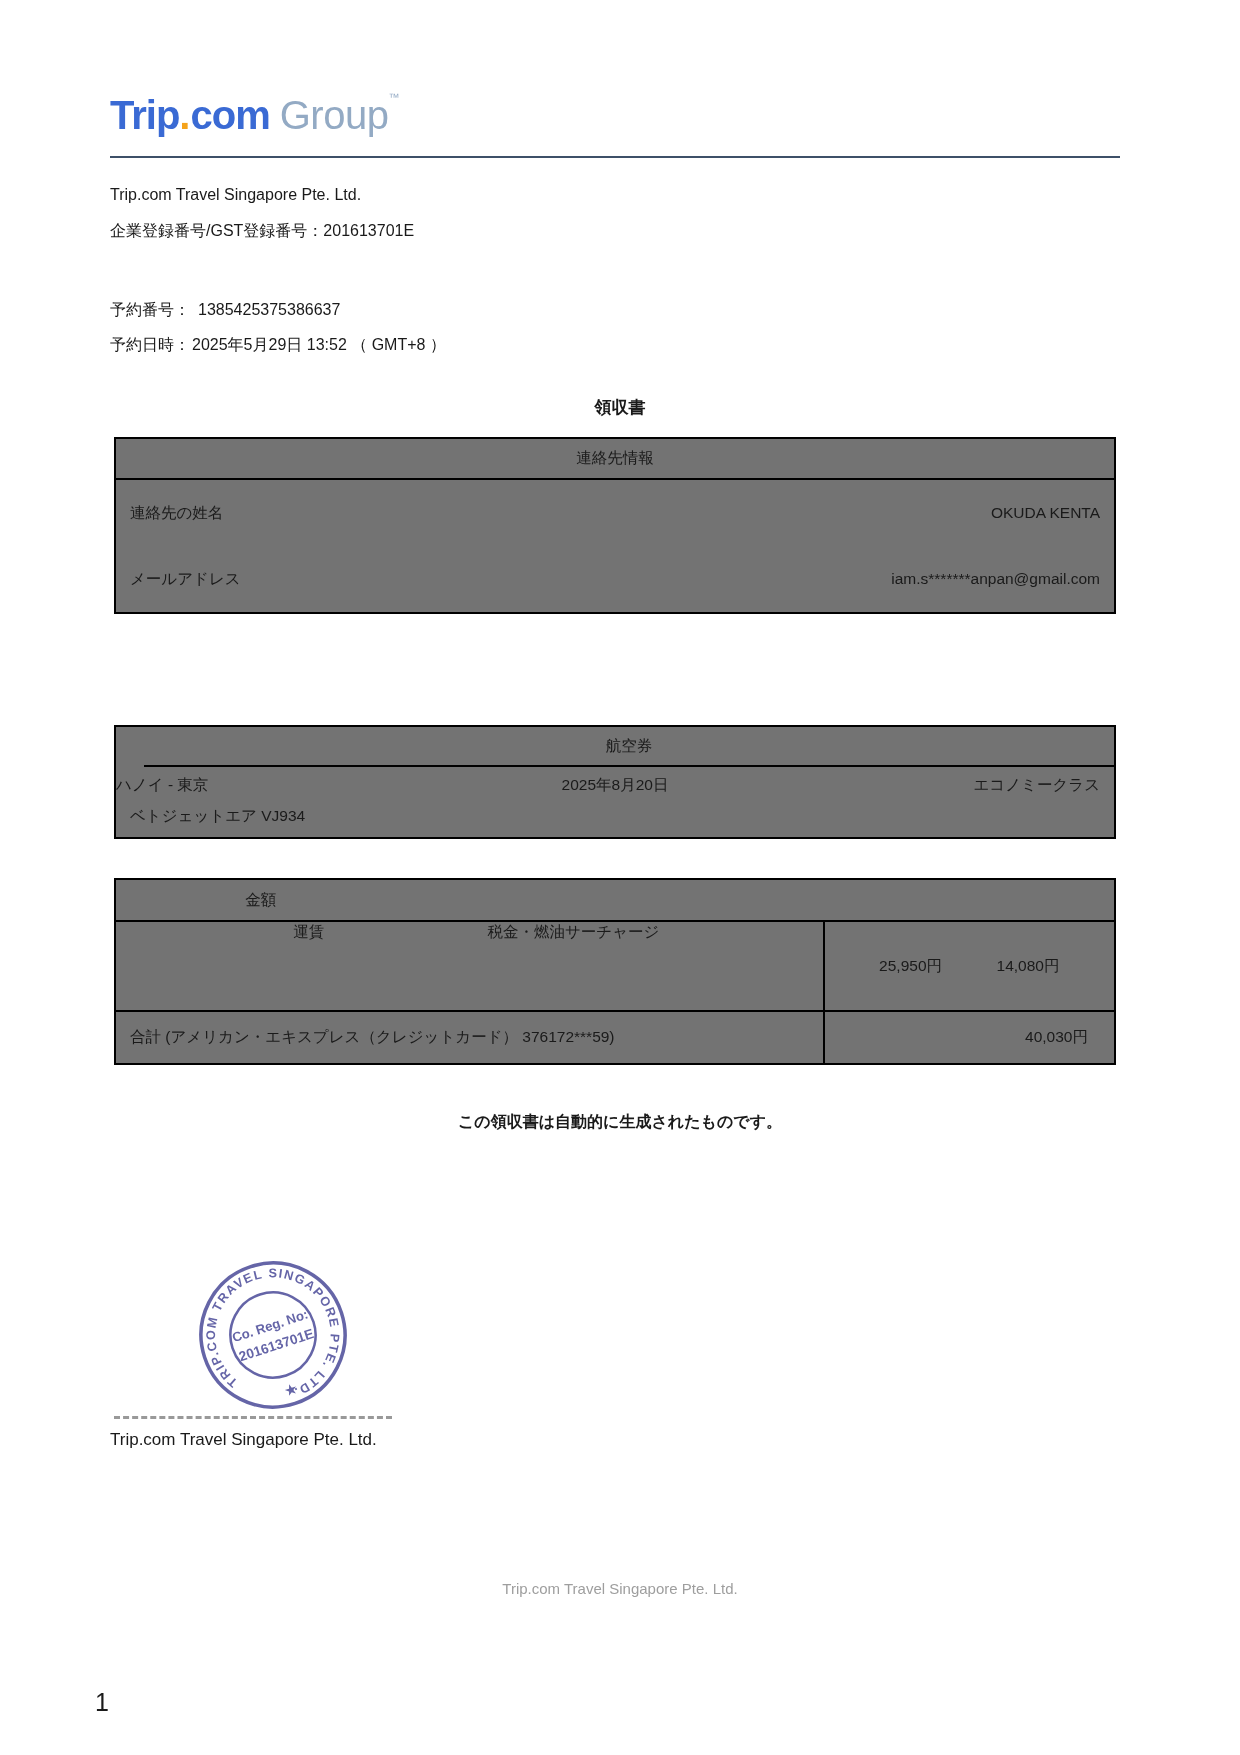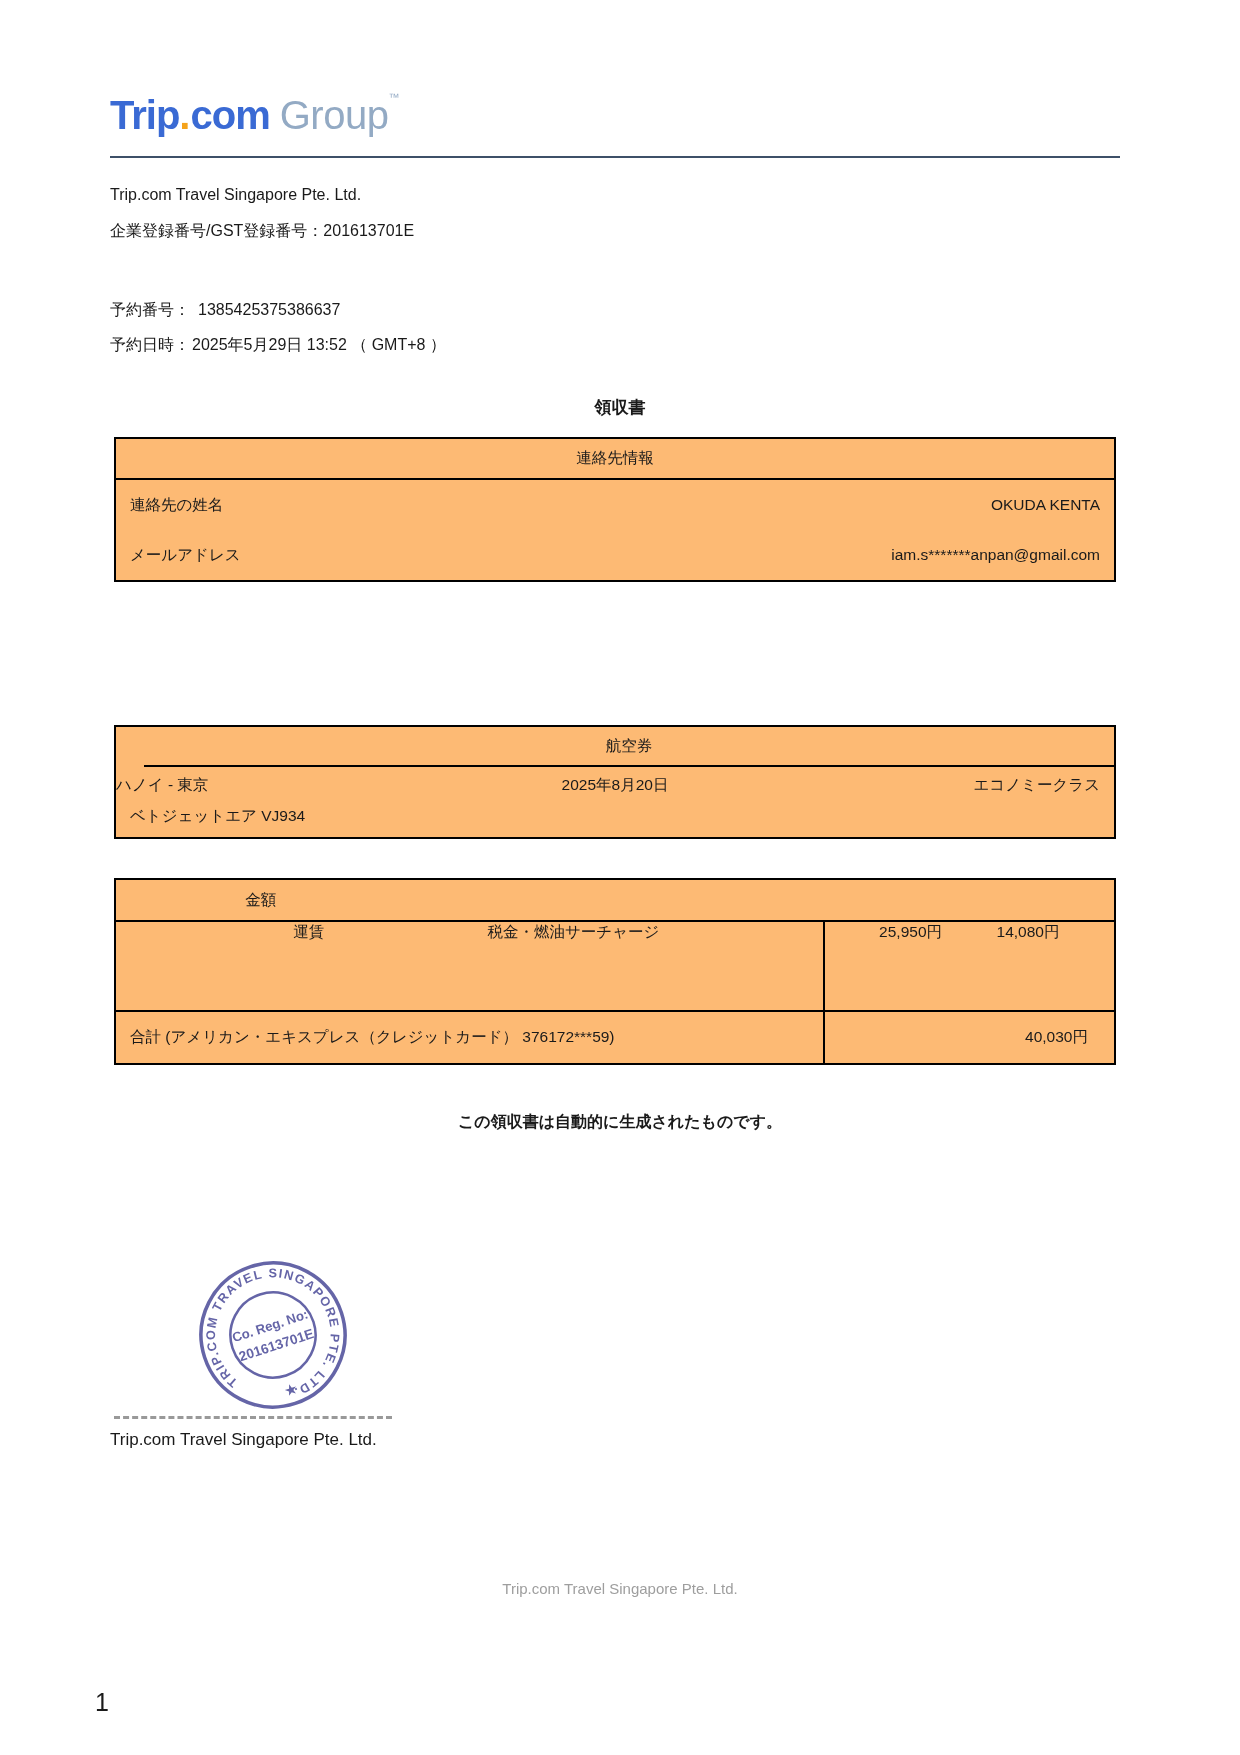--- a/index.html
+++ b/index.html
@@ -23,23 +23,23 @@
   .company-name{position:absolute;left:110px;top:186px;font-size:16px;}
   .registration{position:absolute;left:110px;top:221px;font-size:16px;}
   
   .booking-number{position:absolute;left:110px;top:300px;font-size:16px;}
   .booking-datetime{position:absolute;left:110px;top:335px;font-size:16px;}
   .booking-number .val{margin-left:8px;}
   .booking-datetime .val{margin-left:2px;}
   
   .doc-title{position:absolute;left:0;top:396px;width:1240px;text-align:center;font-size:17px;font-weight:bold;}
   
-  .tbl{position:absolute;left:114px;width:1002px;border:2px solid #000;box-sizing:border-box;background:#fdba74;}
+  .tbl{position:absolute;left:114px;width:1002px;border:2px solid #000;box-sizing:border-box;background:#737373;}
   .tbl-header{border-bottom:2px solid #000;display:flex;align-items:center;justify-content:center;font-size:15.5px;}
-  .row{display:flex;align-items:center;justify-content:space-between;padding:4px 14px;font-size:15.5px;}
+  .row{display:flex;align-items:center;justify-content:space-between;padding:12px 14px;font-size:15.5px;}
   .tbl-contact{top:437px;}
   .tbl-contact .tbl-header{height:39px;}
   .tbl-contact .row{height:42px;}
   .tbl-passenger{top:600px;}
   .tbl-passenger .tbl-header{height:41px;}
   .tbl-passenger .row{height:40px;}
   .tbl-flight{top:725px;}
   .tbl-flight .tbl-header{height:38px;margin-left:28px;}
   .tbl-flight .flight-body{position:relative;height:70px;font-size:15.5px;}
   .flight-line1{position:absolute;left:0;top:8px;width:100%;height:24px;}
@@ -48,21 +48,21 @@
   .flight-line1 .fl-class{position:absolute;right:14px;top:0;}
   .flight-line2{position:absolute;left:14px;top:39px;}
   .tbl-price{top:878px;}
   .price-hrow{display:flex;border-bottom:2px solid #000;}
   .price-hcell{height:40px;display:flex;align-items:center;justify-content:center;font-size:15.5px;box-sizing:border-box;}
   .pc-left{width:71%;border-right:2px solid #000;}
   .pc-right{width:29%;}
   .price-body{display:flex;border-bottom:2px solid #000;}
   .price-body .pc-left,.price-body .pc-right{height:88px;display:flex;flex-direction:row;justify-content:space-evenly;box-sizing:border-box;font-size:15.5px;}
   .price-body .pc-left{align-items:flex-start;padding-left:14px;}
-  .price-body .pc-right{align-items:flex-start;padding-right:0;}
+  .price-body .pc-right{align-items:center;padding-right:0;}
   .price-total{display:flex;border-radius:11px;}
   .price-total .pc-left,.price-total .pc-right{height:51px;display:flex;align-items:center;box-sizing:border-box;font-size:15.5px;}
   .price-total .pc-left{padding-left:14px;}
   .price-total .pc-right{justify-content:flex-end;padding-right:26px;}
   
   .auto-note{position:absolute;left:0;top:1112px;width:1240px;text-align:center;font-size:16px;font-weight:bold;}
   
   .stamp-wrap{position:absolute;left:197px;top:1259px;width:152px;height:152px;}
   .dashed-line{position:absolute;left:114px;top:1416px;width:278px;border-top:3px dashed #999;}
   .sig-company{position:absolute;left:110px;top:1430px;font-size:17px;}

